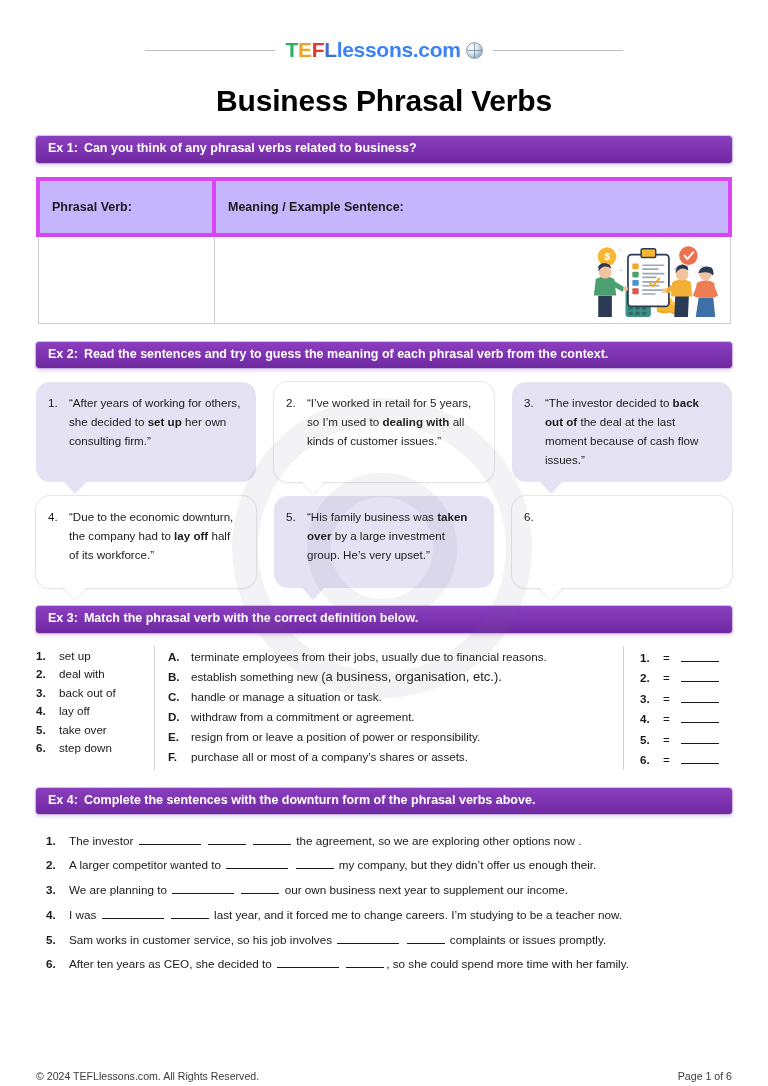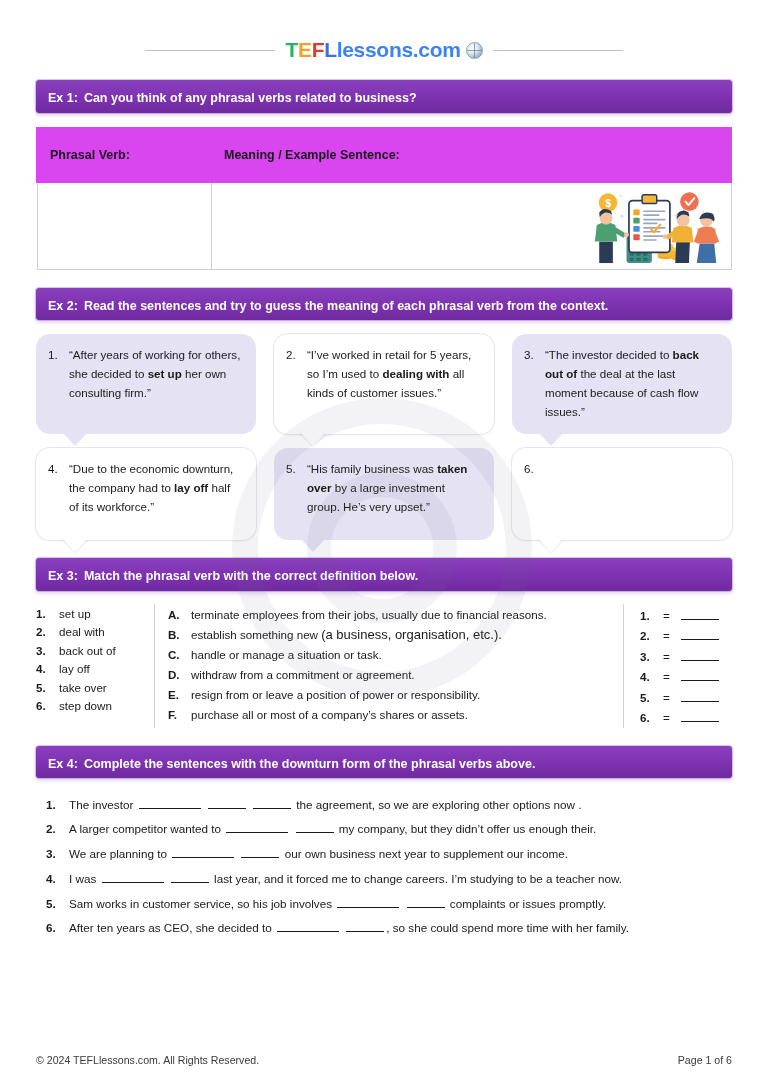--- a/index.html
+++ b/index.html
@@ -126,40 +126,40 @@
     margin: 22px 0 0 0;
     letter-spacing: -0.2px;
     color: #000;
   }
 
   
   .exbar {
     margin-top: 18px;
     background: linear-gradient(180deg, #8a3fbe 0%, #7d32b0 55%, #6f2aa0 100%);
     border-radius: 3px;
-    padding: 11px 12px 6px 12px;
+    padding: 5px 12px 6px 12px;
     color: #ffffff;
     font-size: 12.5px;
     font-weight: bold;
     box-shadow: 0 0 0 1px rgba(150,100,190,0.35), 0 2px 4px rgba(120,60,170,0.28);
     line-height: 1.25;
   }
   .exbar .exnum { margin-right: 6px; }
 
   
   .table1 {
     margin-top: 14px;
     border: 1px solid #cfcfcf;
     border-collapse: collapse;
     width: 100%;
     table-layout: fixed;
   }
   .table1 th {
-    background: #d946ef;
-    border: 2px solid #d946ef;
+    background: #c4b5fd;
+    border: 4px solid #d946ef;
     text-align: left;
     font-size: 12.5px;
     font-weight: bold;
     padding: 19px 12px;
     color: #1a1a1a;
   }
   .table1 td {
     border: 1px solid #cfcfcf;
     height: 84px;
     vertical-align: bottom;
@@ -263,21 +263,21 @@
   }
   .b-lg { width: 62px; }
   .b-md { width: 38px; }
   .b-sm { width: 38px; }
 
   
   .footer {
     position: absolute;
     left: 36px;
     right: 36px;
-    bottom: 20px;
+    bottom: 4px;
     display: flex;
     justify-content: space-between;
     font-size: 10.6px;
     color: #3a3a3a;
   }
 </style>
 </head>
 <body>
 
 <div class="page">
@@ -290,20 +290,21 @@
       <span class="t">T</span>
         <span class="e">E</span>
         <span class="f">F</span>
         <span class="l">L</span>
         <span class="rest">lessons.com</span>
       <span class="globe"></span>
     </div>
     <div class="brandline"></div>
   </div>
 
+  <h1 class="title">Business Phrasal Verbs</h1>
 
   <div class="exbar">
     <span class="exnum">Ex 1:</span><span>Can you think of any phrasal verbs related to business?</span>
   </div>
 
   <table class="table1">
     <thead>
       <tr>
         <th class="col-a">Phrasal Verb:</th>
         <th>Meaning / Example Sentence:</th>

